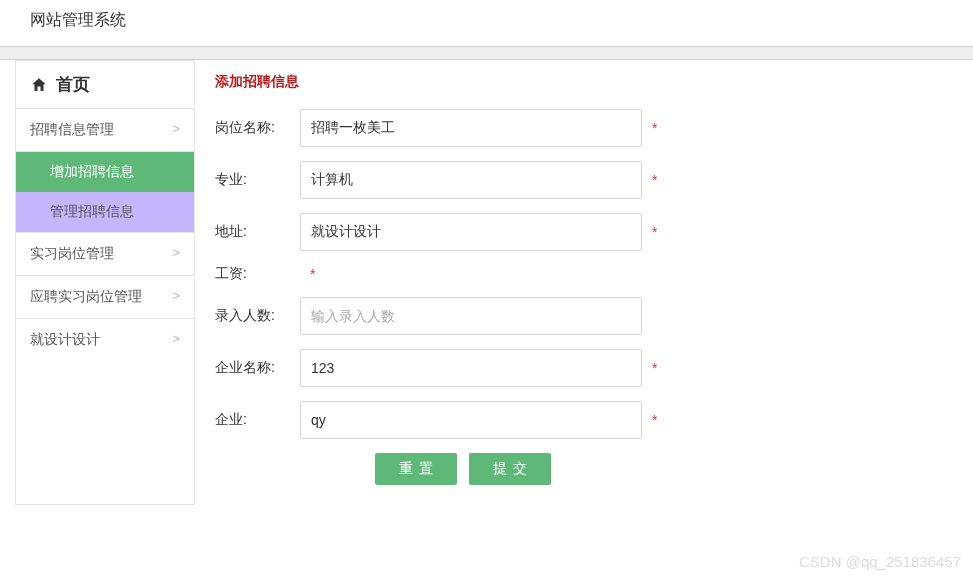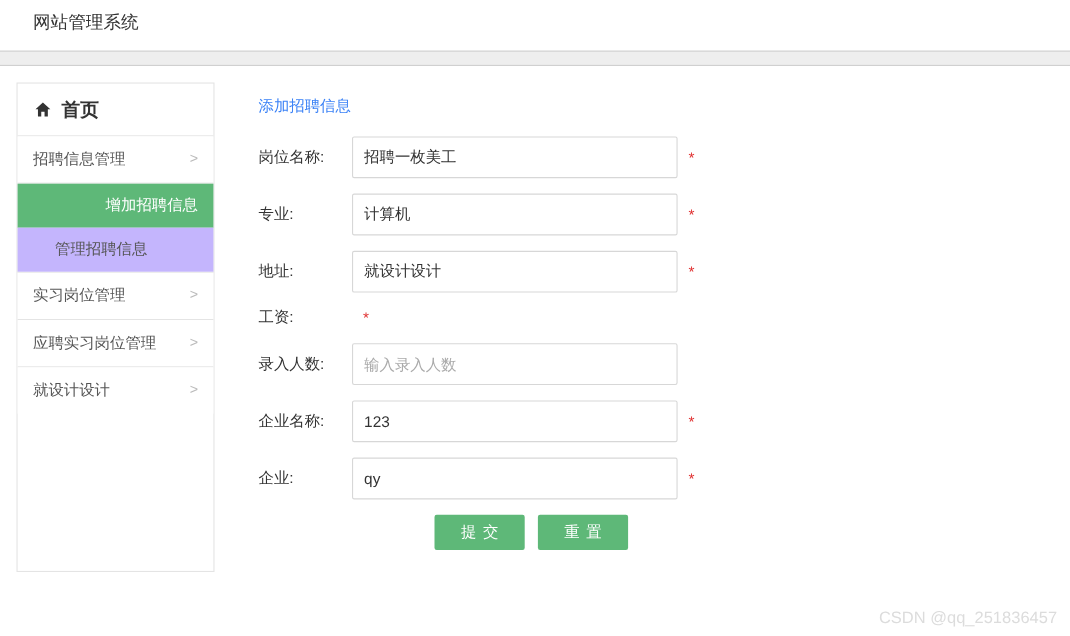--- a/index.html
+++ b/index.html
@@ -22,22 +22,20 @@
     }
     .divider-bar {
       height: 14px;
       background: #eeeeee;
       border-top: 1px solid #d0d0d0;
       border-bottom: 1px solid #d0d0d0;
       margin-top: 4px;
     }
     .content {
       display: flex;
-      padding-top: 15px;
-      gap: 20px;
     }
     .sidebar {
       width: 180px;
       margin-left: 15px;
       border: 1px solid #e4e4e4;
     }
     .home-item {
       display: flex;
       align-items: center;
       padding: 12px 14px;
@@ -65,46 +63,45 @@
     .submenu-item {
       padding: 11px 14px 11px 34px;
       color: #555;
       font-size: 14px;
       cursor: pointer;
       background: #c4b5fd;
     }
     .submenu-item.active {
       background: #5EB878;
       color: #fff;
-      text-align: right;
     }
     .main {
       flex: 1;
       padding: 0 20px 20px 20px;
     }
     .page-title {
       font-size: 14px;
-      font-weight: normal;
+      font-weight: bold;
       padding: 13px 0 18px 0;
-      color: #3b82f6;
+      color: #b91c1c;
     }
     .form-row {
       display: flex;
       align-items: center;
       margin-bottom: 14px;
     }
     .form-label {
       width: 85px;
       text-align: left;
       padding-right: 10px;
       color: #333;
       font-size: 14px;
     }
     .form-input {
-      width: 296px;
+      width: 342px;
       height: 38px;
       padding: 0 10px;
       border: 1px solid #d7d7d7;
       border-radius: 2px;
       font-size: 14px;
       color: #333;
       font-family: inherit;
       outline: none;
     }
     .form-input::placeholder { color: #aaa; }
@@ -227,20 +224,20 @@
       <span class="required">*</span>
     </div>
 
     <div class="form-row">
       <div class="form-label">企业:</div>
       <input class="form-input" value="qy" style="">
       <span class="required">*</span>
     </div>
 
     <div class="btn-row">
+      <button class="btn">重置</button>
       <button class="btn">提交</button>
-      <button class="btn">重置</button>
     </div>
   </div>
 
 </div>
 
 <div class="watermark">CSDN @qq_251836457</div>
 
 </body></html>

